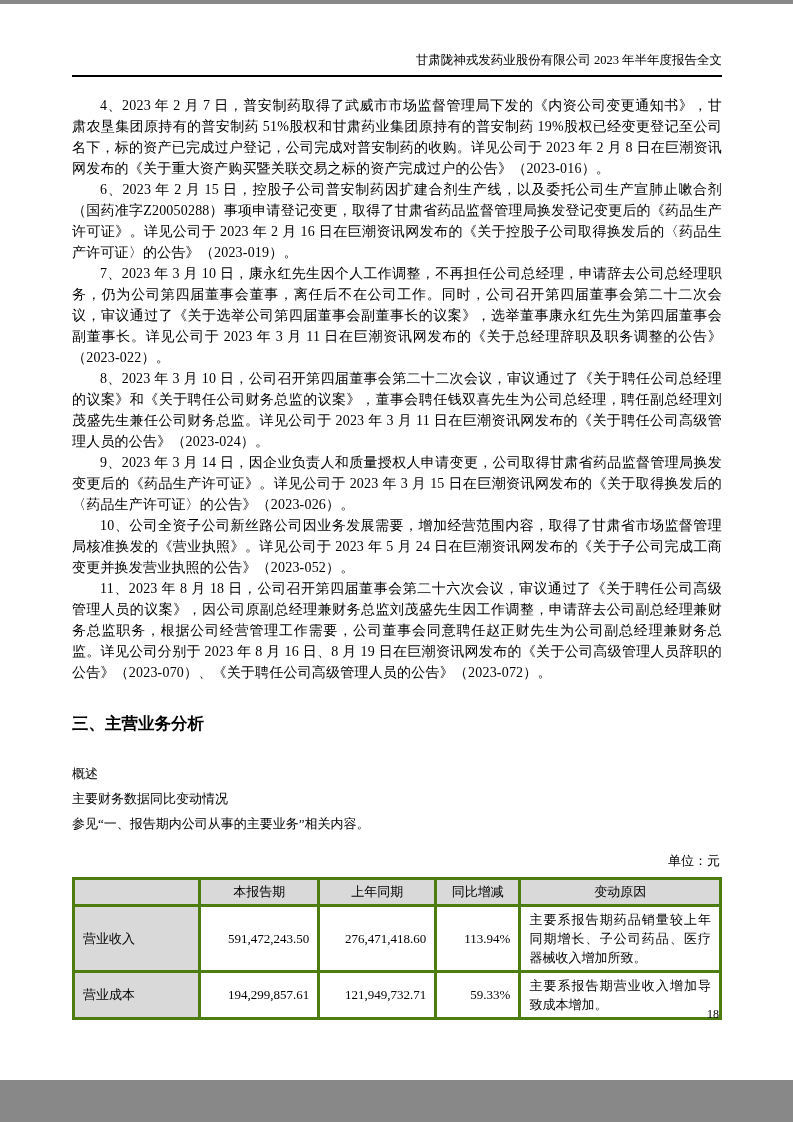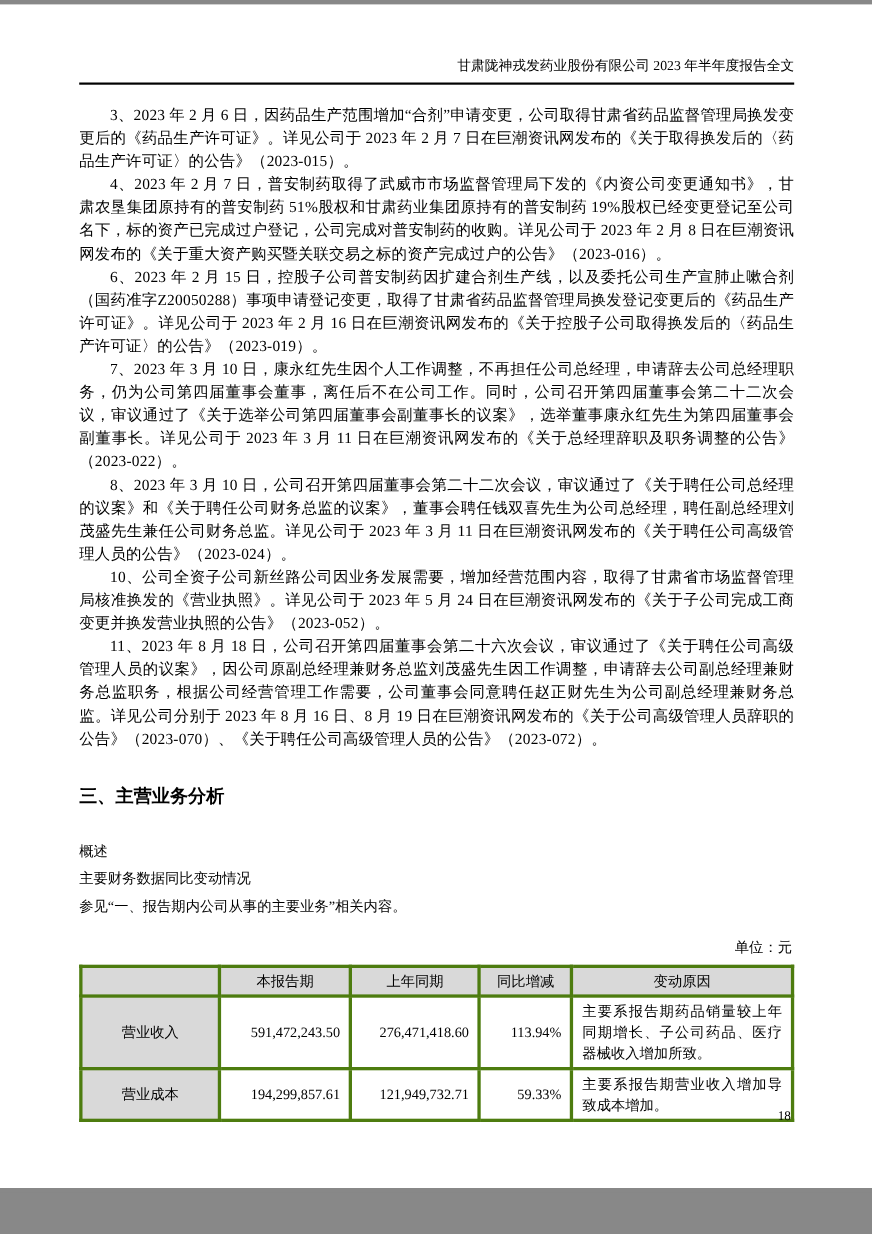--- a/index.html
+++ b/index.html
@@ -36,39 +36,39 @@
     border:1.5px solid #000;
     font-size:13px;
     table-layout:fixed;
   }
   table.fin-table th, table.fin-table td {
     border:3px solid #4d7c0f;
     padding:3px 8px;
     vertical-align:middle;
   }
   table.fin-table th { font-weight:400; text-align:center; background:#d9d9d9; height:24px; }
-  td.row-label { background:#d9d9d9; text-align:center; padding-left:10px; }
+  td.row-label { background:#d9d9d9; text-align:left; padding-left:10px; }
   td.num { text-align:right; padding-right:10px; }
   td.reason { text-align:justify; line-height:19px; padding:4px 8px; }
   .page-number { position:absolute; right:74px; bottom:58px; font-size:12px; }
 </style>
 </head>
 <body>
 
 <div class="page">
 
   <div class="doc-header">甘肃陇神戎发药业股份有限公司 2023 年半年度报告全文</div>
   <hr class="doc-rule">
 
   <div class="body-text">
-    <p class="para">3、2023 年 2 月 6 日，因药品生产范围增加“合剂”申请变更，公司取得甘肃省药品监督管理局换发变更后的《药品生产许可证》。详见公司于 2023 年 2 月 7 日在巨潮资讯网发布的《关于取得换发后的〈药品生产许可证〉的公告》（2023-015）。</p>
     <p class="para">4、2023 年 2 月 7 日，普安制药取得了武威市市场监督管理局下发的《内资公司变更通知书》，甘肃农垦集团原持有的普安制药 51%股权和甘肃药业集团原持有的普安制药 19%股权已经变更登记至公司名下，标的资产已完成过户登记，公司完成对普安制药的收购。详见公司于 2023 年 2 月 8 日在巨潮资讯网发布的《关于重大资产购买暨关联交易之标的资产完成过户的公告》（2023-016）。</p>
     <p class="para">6、2023 年 2 月 15 日，控股子公司普安制药因扩建合剂生产线，以及委托公司生产宣肺止嗽合剂（国药准字Z20050288）事项申请登记变更，取得了甘肃省药品监督管理局换发登记变更后的《药品生产许可证》。详见公司于 2023 年 2 月 16 日在巨潮资讯网发布的《关于控股子公司取得换发后的〈药品生产许可证〉的公告》（2023-019）。</p>
     <p class="para">7、2023 年 3 月 10 日，康永红先生因个人工作调整，不再担任公司总经理，申请辞去公司总经理职务，仍为公司第四届董事会董事，离任后不在公司工作。同时，公司召开第四届董事会第二十二次会议，审议通过了《关于选举公司第四届董事会副董事长的议案》，选举董事康永红先生为第四届董事会副董事长。详见公司于 2023 年 3 月 11 日在巨潮资讯网发布的《关于总经理辞职及职务调整的公告》（2023-022）。</p>
     <p class="para">8、2023 年 3 月 10 日，公司召开第四届董事会第二十二次会议，审议通过了《关于聘任公司总经理的议案》和《关于聘任公司财务总监的议案》，董事会聘任钱双喜先生为公司总经理，聘任副总经理刘茂盛先生兼任公司财务总监。详见公司于 2023 年 3 月 11 日在巨潮资讯网发布的《关于聘任公司高级管理人员的公告》（2023-024）。</p>
+    <p class="para">9、2023 年 3 月 14 日，因企业负责人和质量授权人申请变更，公司取得甘肃省药品监督管理局换发变更后的《药品生产许可证》。详见公司于 2023 年 3 月 15 日在巨潮资讯网发布的《关于取得换发后的〈药品生产许可证〉的公告》（2023-026）。</p>
     <p class="para">10、公司全资子公司新丝路公司因业务发展需要，增加经营范围内容，取得了甘肃省市场监督管理局核准换发的《营业执照》。详见公司于 2023 年 5 月 24 日在巨潮资讯网发布的《关于子公司完成工商变更并换发营业执照的公告》（2023-052）。</p>
     <p class="para">11、2023 年 8 月 18 日，公司召开第四届董事会第二十六次会议，审议通过了《关于聘任公司高级管理人员的议案》，因公司原副总经理兼财务总监刘茂盛先生因工作调整，申请辞去公司副总经理兼财务总监职务，根据公司经营管理工作需要，公司董事会同意聘任赵正财先生为公司副总经理兼财务总监。详见公司分别于 2023 年 8 月 16 日、8 月 19 日在巨潮资讯网发布的《关于公司高级管理人员辞职的公告》（2023-070）、《关于聘任公司高级管理人员的公告》（2023-072）。</p>
   </div>
 
   <h2 class="section-heading">三、主营业务分析</h2>
 
   <div>
     <p class="overview-line">概述</p>
     <p class="overview-line">主要财务数据同比变动情况</p>
     <p class="overview-line">参见“一、报告期内公司从事的主要业务”相关内容。</p>

